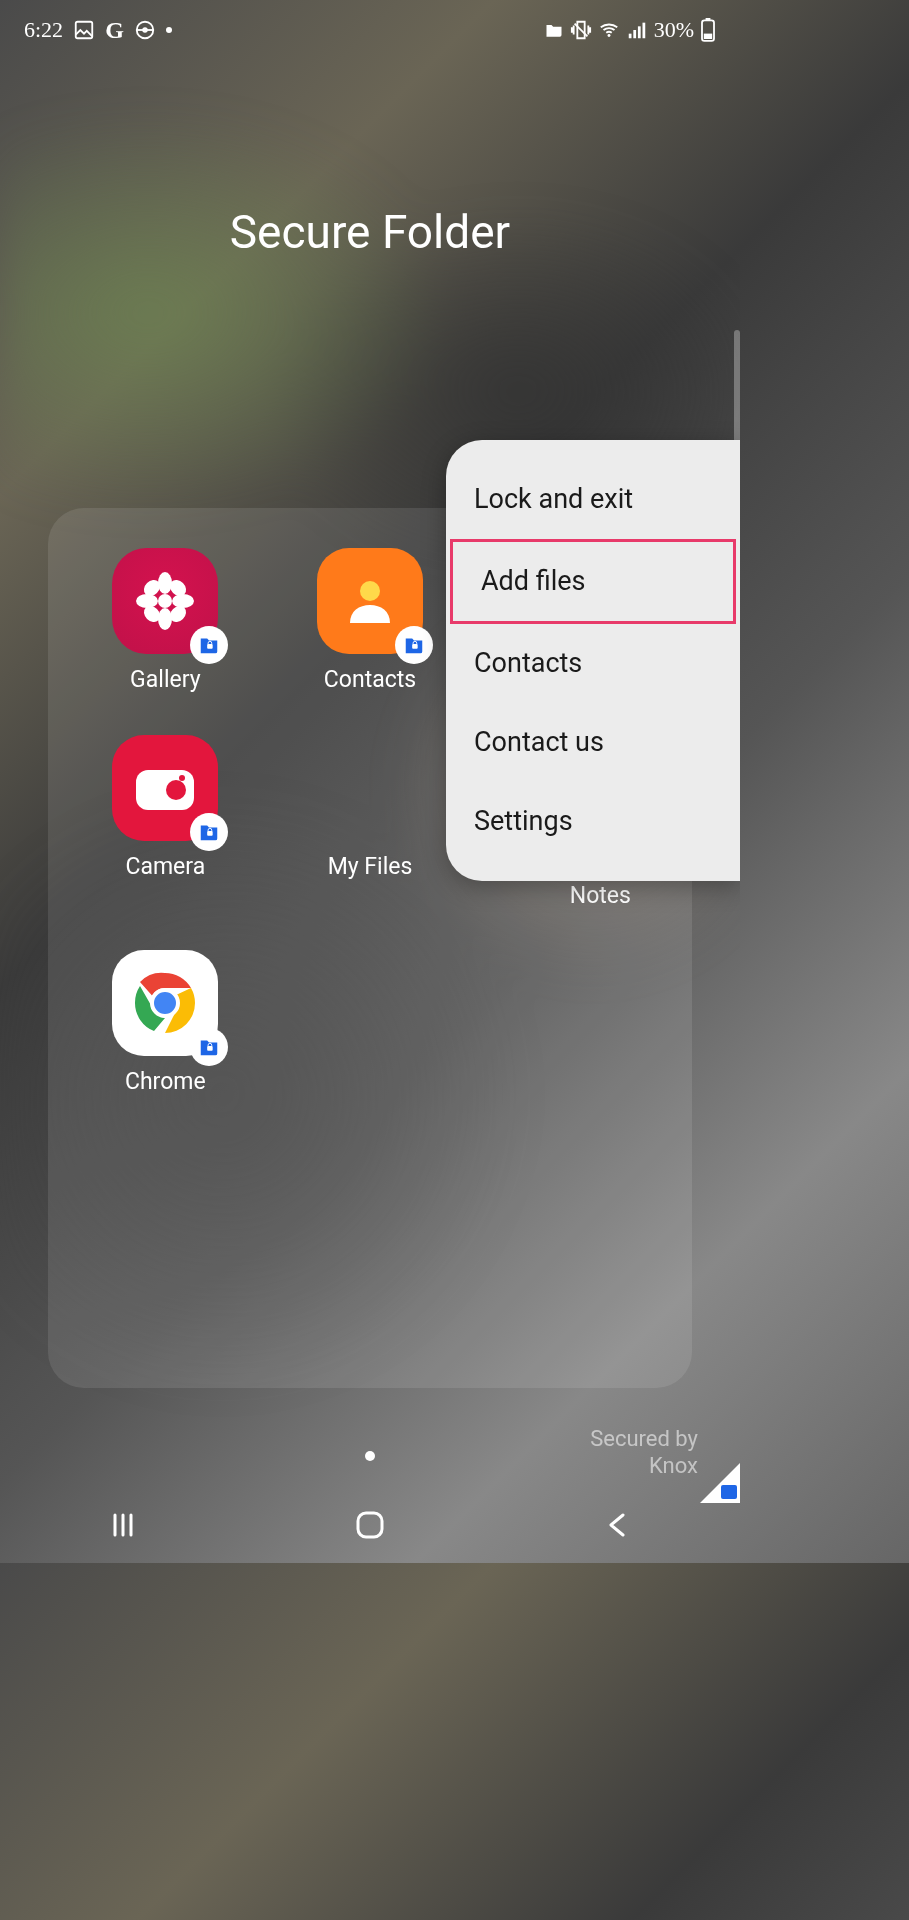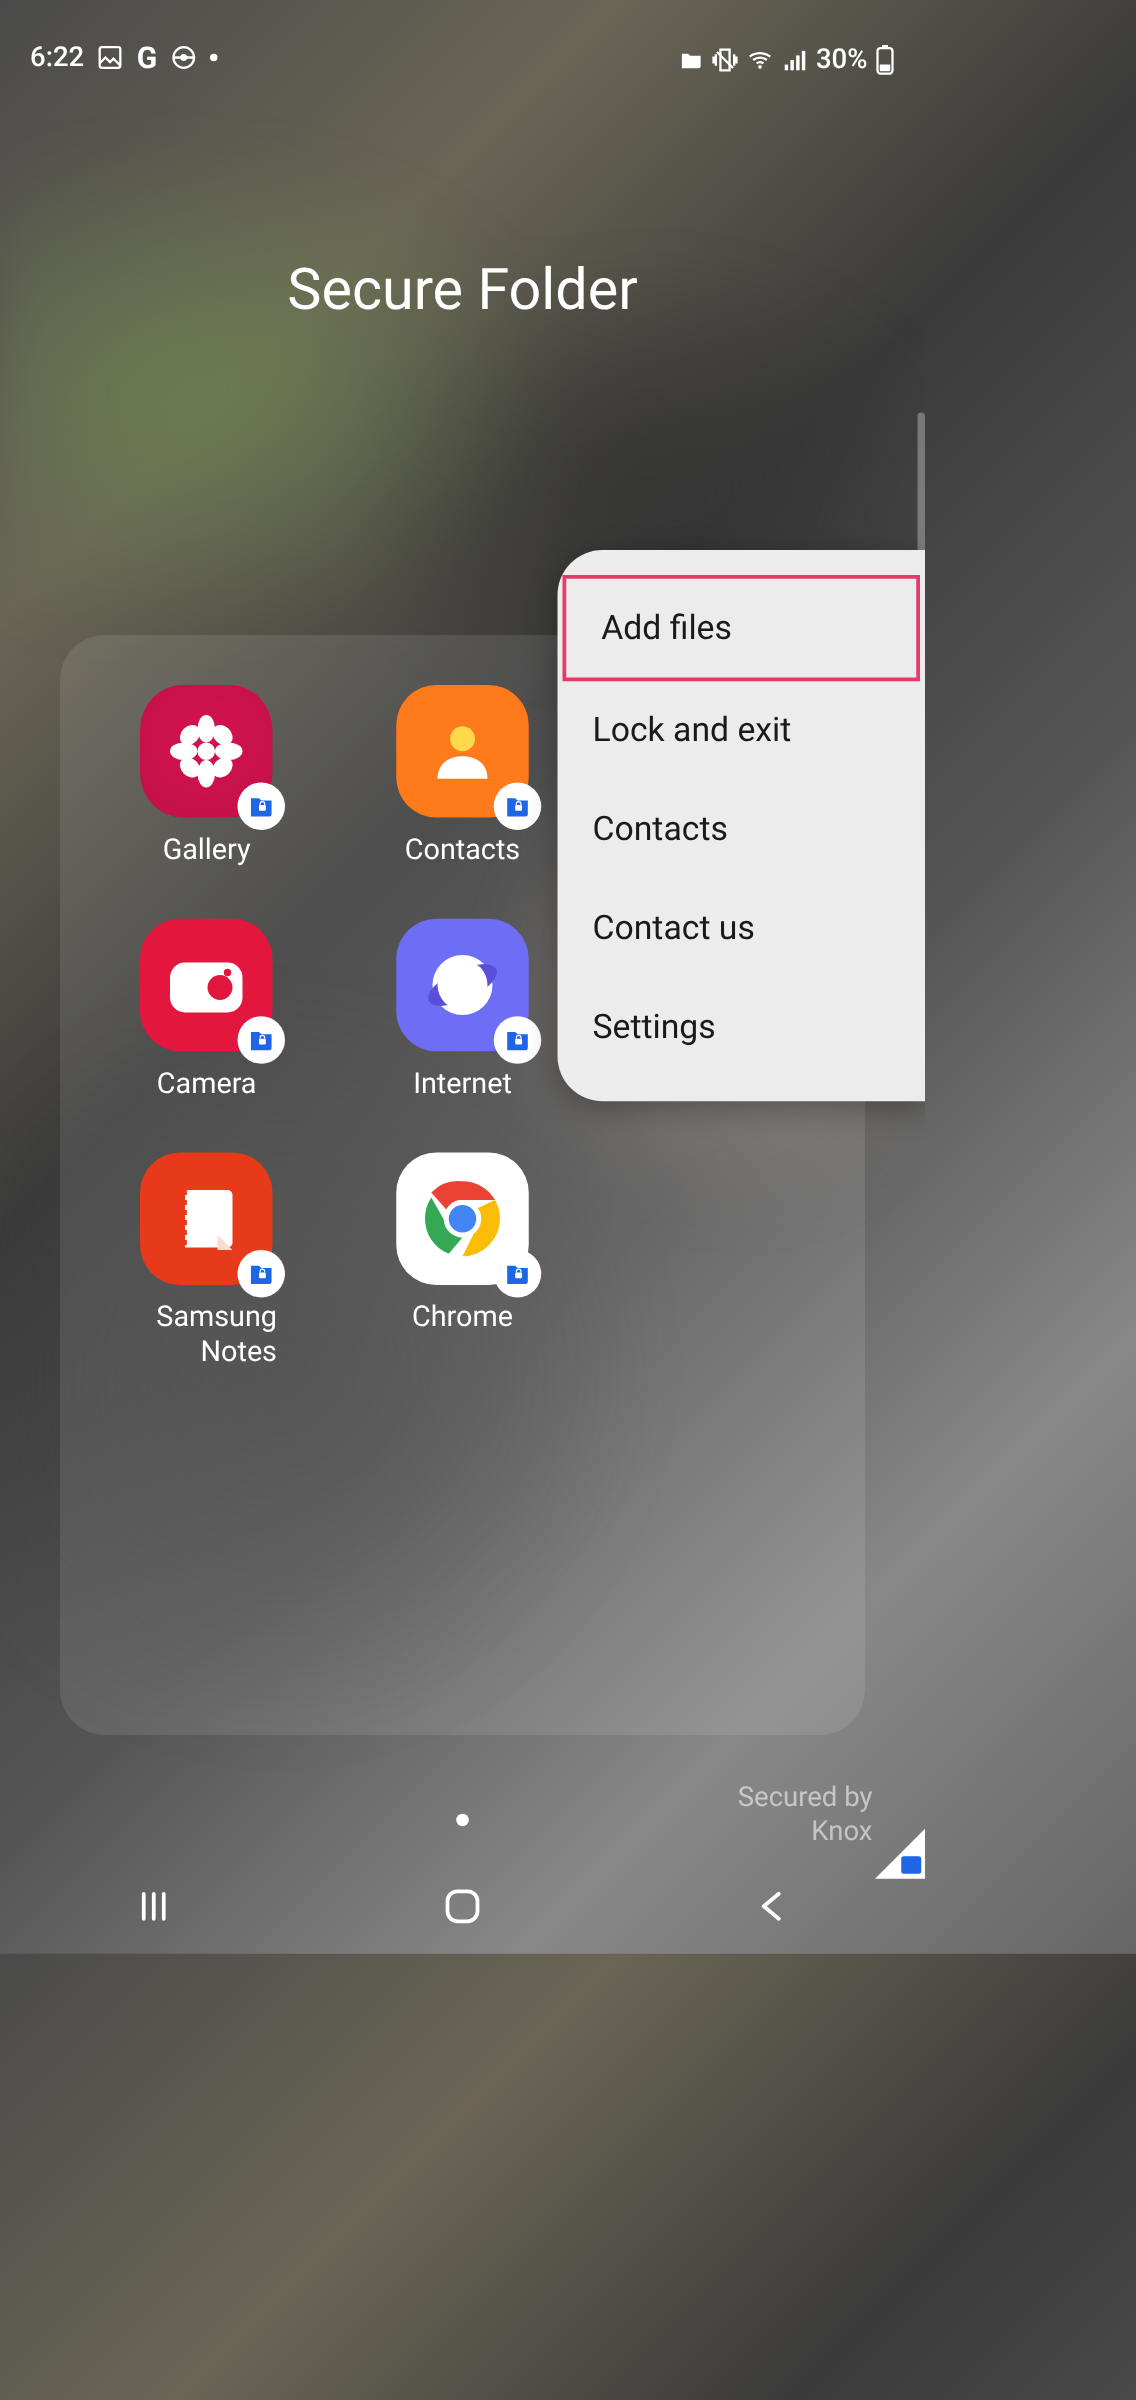--- a/index.html
+++ b/index.html
@@ -24,26 +24,27 @@
       radial-gradient(300px 300px at 30% 70%, rgba(60,60,60,.6), transparent);
     filter: blur(20px);
   }
 
   
   .status-bar {
     position: absolute;
     top: 0; left: 0; right: 0;
     height: 60px;
     display: flex;
-    align-items: flex-end;
+    align-items: center;
     justify-content: space-between;
     padding: 0 24px;
     font-size: 22px;
     font-weight: 500;
     z-index: 10;
+    font-family: Liberation Serif, serif;
   }
   .status-left, .status-right {
     display: flex;
     align-items: center;
     gap: 10px;
   }
   .status-right { gap: 6px; }
   .small-ico { display:inline-flex; align-items:center; }
   .dot { width: 6px; height: 6px; background:#fff; border-radius:50%; }
 
@@ -329,37 +330,20 @@
             <svg viewBox="0 0 24 24">
               <path d="M3 5h7l2 2h9v12a2 2 0 0 1-2 2H3z" fill="#1e66e6"></path>
               <rect x="10" y="11" width="6" height="5" fill="#fff" rx="1"></rect>
               <path d="M11 11v-1a2 2 0 0 1 4 0v1" stroke="#fff" fill="none"></path>
             </svg>
           </span>
       </div>
       <div class="app-label">Camera</div>
     </div>
 
-    <div class="app-item">
-      <div class="app-icon ico-internet">
-        <svg width="70" height="70" viewBox="0 0 70 70">
-            <circle cx="35" cy="35" r="24" fill="#fff"></circle>
-            <ellipse cx="35" cy="35" rx="30" ry="12" fill="#5a4fd8" transform="rotate(-25 35 35)"></ellipse>
-            <circle cx="35" cy="35" r="20" fill="#fff"></circle>
-          </svg>
-        <span class="badge">
-            <svg viewBox="0 0 24 24">
-              <path d="M3 5h7l2 2h9v12a2 2 0 0 1-2 2H3z" fill="#1e66e6"></path>
-              <rect x="10" y="11" width="6" height="5" fill="#fff" rx="1"></rect>
-              <path d="M11 11v-1a2 2 0 0 1 4 0v1" stroke="#fff" fill="none"></path>
-            </svg>
-          </span>
-      </div>
-      <div class="app-label">Internet</div>
-    </div>
 
     <div class="app-item">
       <div class="app-icon" style="visibility:hidden;"></div>
       <div class="app-label">My Files</div>
     </div>
 
     <div class="app-item">
       <div class="app-icon ico-notes">
         <svg width="62" height="62" viewBox="0 0 62 62">
             <path d="M14 8h34a4 4 0 0 1 4 4v38a4 4 0 0 1-4 4H14z" fill="#fff"></path>
@@ -397,22 +381,22 @@
           </span>
       </div>
       <div class="app-label">Chrome</div>
     </div>
 
     <div></div>
   </div>
 </div>
 
 <div class="menu">
+  <div class="menu-item">Lock and exit</div>
   <div class="menu-item highlight">Add files</div>
-  <div class="menu-item">Lock and exit</div>
   <div class="menu-item">Contacts</div>
   <div class="menu-item">Contact us</div>
   <div class="menu-item">Settings</div>
 </div>
 
 <div class="page-dot"></div>
 
 <div class="knox">
   <div>Secured by</div>
   <div>Knox</div>

